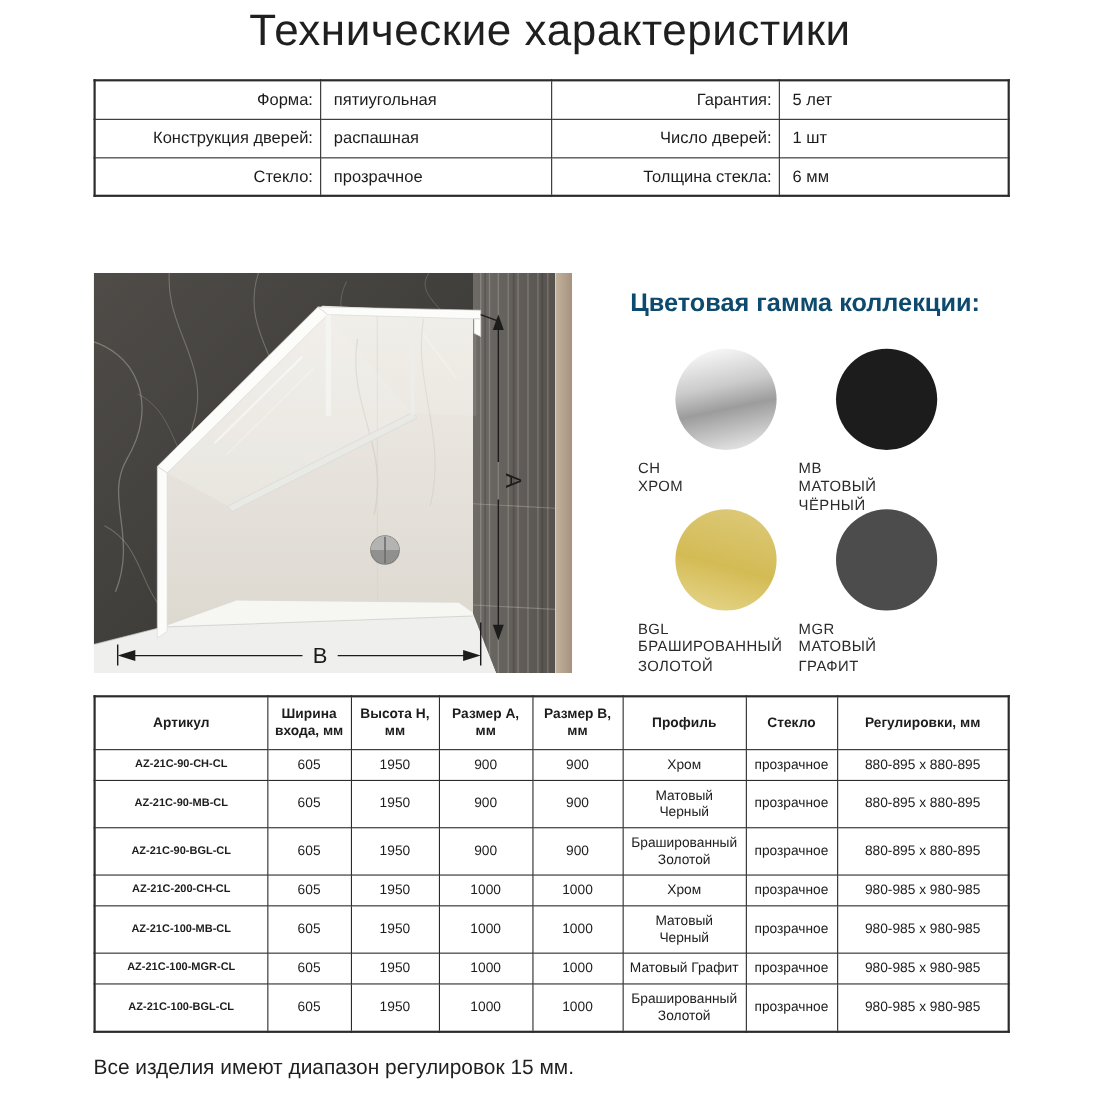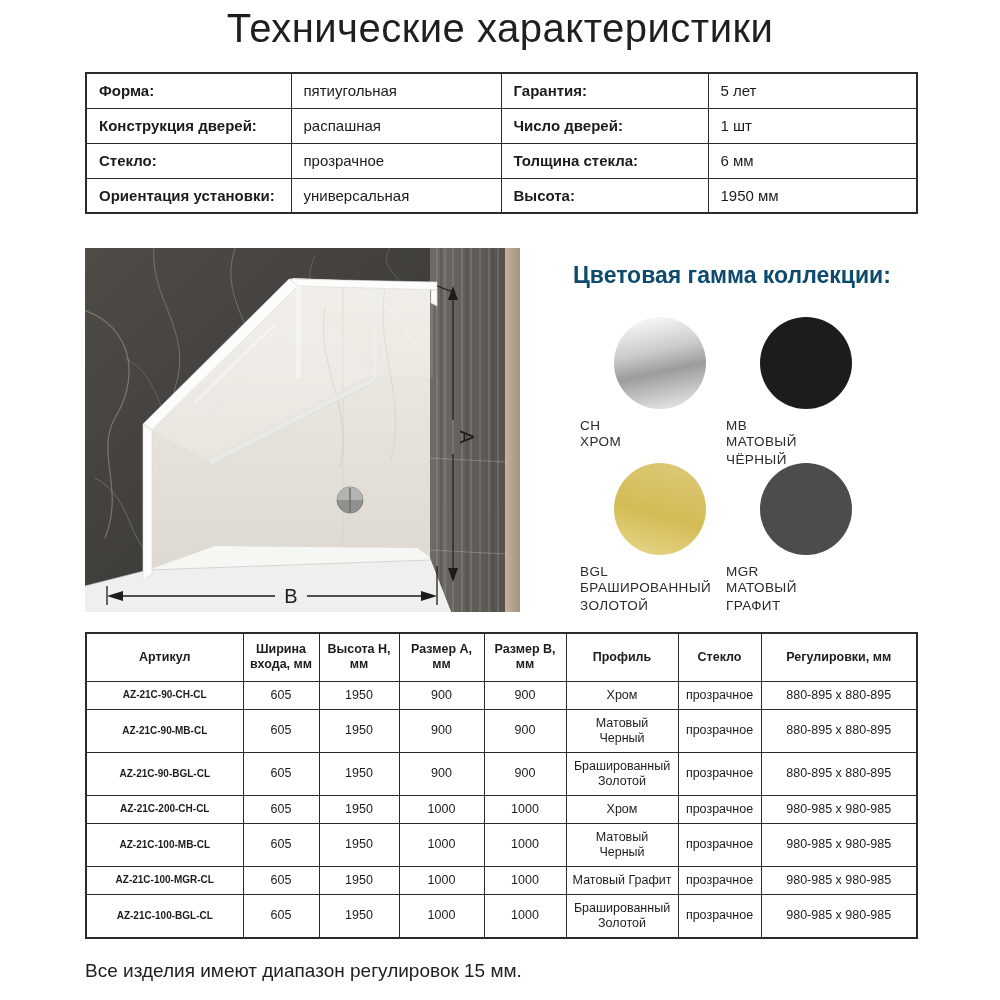--- a/index.html
+++ b/index.html
@@ -14,21 +14,21 @@
   }
   
   .spec-table {
     position:absolute; left:85px; top:72px; width:831px;
     border-collapse:collapse; table-layout:fixed; border:2px solid #2b2b2b;
   }
   .spec-table td {
     border:1px solid #2b2b2b; height:35px; font-size:15px;
     padding:2px 6px 2px 12px; vertical-align:middle;
   }
-  .spec-table td.lbl { font-weight:700; }
+  .spec-table td.lbl { font-weight:400;text-align:right; }
   .sc1{width:205px}.sc2{width:210px}.sc3{width:207px}.sc4{width:209px}
 
   
   .photo { position:absolute; left:85px; top:248px; width:435px; height:364px; overflow:hidden; }
 
   
   .colors { position:absolute; left:555px; top:262px; width:405px; height:350px; }
   .colors h2 { margin:0 0 0 18px; font-size:23px; font-weight:700; color:#0c4a6e; }
   .swatch { position:absolute; width:160px; text-align:left; }
   .sw-ch  { left:25px;  top:55px; }
@@ -81,26 +81,20 @@
         <td class="lbl">Конструкция дверей:</td>
         <td class="val">распашная</td>
         <td class="lbl">Число дверей:</td>
         <td class="val">1 шт</td>
       </tr>
       <tr>
         <td class="lbl">Стекло:</td>
         <td class="val">прозрачное</td>
         <td class="lbl">Толщина стекла:</td>
         <td class="val">6 мм</td>
-      </tr>
-      <tr>
-        <td class="lbl">Ориентация установки:</td>
-        <td class="val">универсальная</td>
-        <td class="lbl">Высота:</td>
-        <td class="val">1950 мм</td>
       </tr>
     </tbody>
 </table>
 
 <div class="photo">
   <svg viewBox="0 0 435 364" width="435" height="364" xmlns="http://www.w3.org/2000/svg">
     <defs>
       <linearGradient id="gWallL" x1="0" y1="0" x2="1" y2="1">
         <stop offset="0" stop-color="#4f4c48"></stop>
           <stop offset="0.55" stop-color="#403e3b"></stop>

